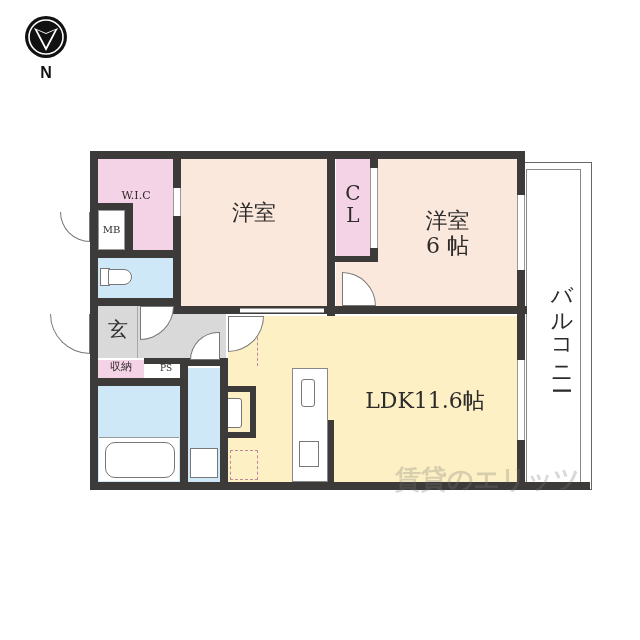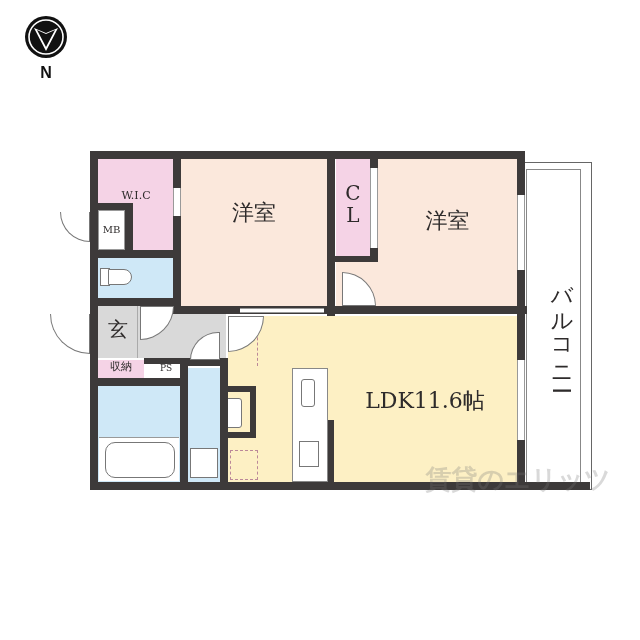--- a/index.html
+++ b/index.html
@@ -106,19 +106,20 @@
 <div class="room-label" style="left:98px;top:224px;width:27px;font-size:10px;">MB</div>
 <div class="room-label" style="left:181px;top:200px;width:146px;font-size:22px;">
   <div>洋室</div>
 </div>
 <div class="room-label" style="left:336px;top:182px;width:34px;font-size:20px;line-height:1.1;">
   <div>C</div>
   <div>L</div>
 </div>
 <div class="room-label" style="left:378px;top:208px;width:139px;font-size:22px;">
   <div>洋室</div>
+  <div>6 帖</div>
 </div>
 <div class="room-label" style="left:98px;top:318px;width:40px;font-size:20px;">玄</div>
 <div class="room-label" style="left:98px;top:361px;width:46px;font-size:11px;">収納</div>
 <div class="room-label" style="left:150px;top:363px;width:32px;font-size:9px;">PS</div>
 <div class="room-label" style="left:340px;top:388px;width:170px;font-size:22px;">LDK11.6帖</div>
 
-<div class="room-label" style="left:360px;top:462px;width:220px;font:bold 26px 'DejaVu Sans',sans-serif;color:rgba(120,120,120,0.28);text-align:center;margin-left:48px;">賃貸のエリッツ</div>
+<div class="room-label" style="left:360px;top:462px;width:220px;font:bold 26px 'DejaVu Sans',sans-serif;color:rgba(120,120,120,0.28);text-align:right;">賃貸のエリッツ</div>
 
 </body></html>

